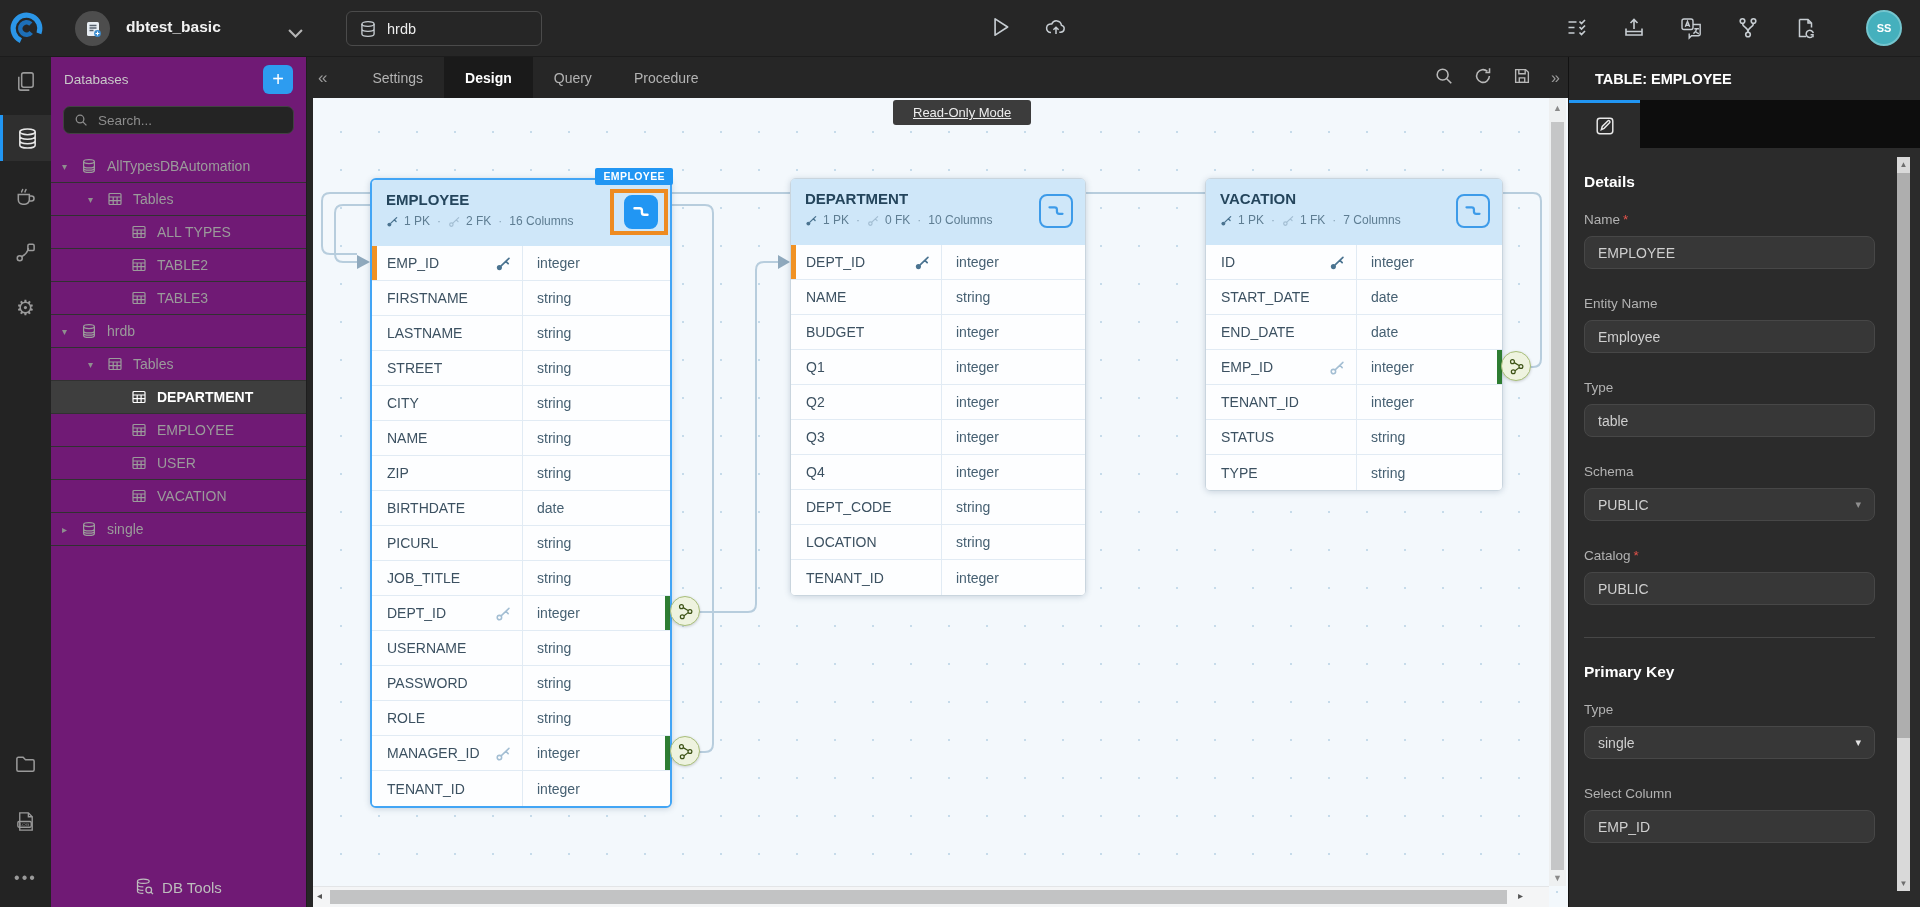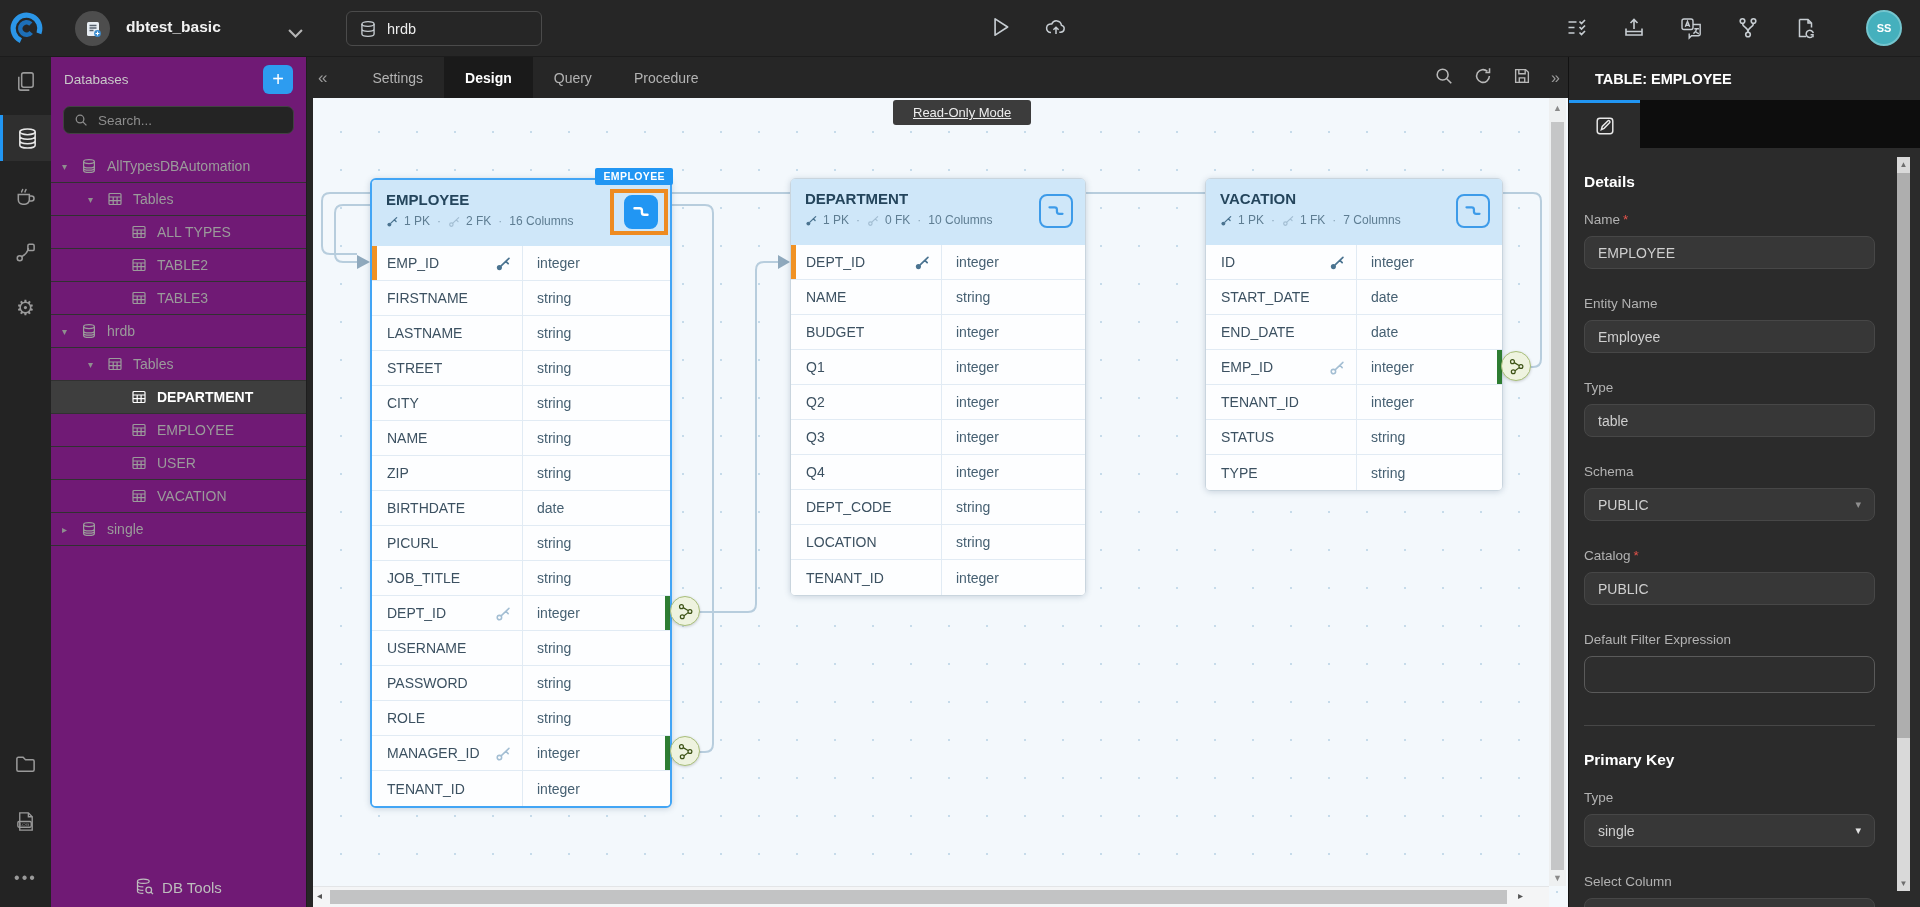--- a/index.html
+++ b/index.html
@@ -834,24 +834,20 @@
         <label>Schema</label>
         <div class="inp sel">
             <span>PUBLIC</span>
             <span class="chev">▾</span>
           </div>
       </div>
       <div class="fld">
         <label><span>Catalog</span><span class="req">*</span></label>
         <input class="inp" value="PUBLIC" style="">
       </div>
-      <div class="fld">
-        <label>Default Filter Expression</label>
-        <input class="inp empty" value="" style="">
-      </div>
       <div class="rp-div"></div>
       <h3>Primary Key</h3>
       <div class="fld">
         <label>Type</label>
         <div class="inp sel">
             <span>single</span>
             <span class="chev bright">▾</span>
           </div>
       </div>
       <div class="fld">

